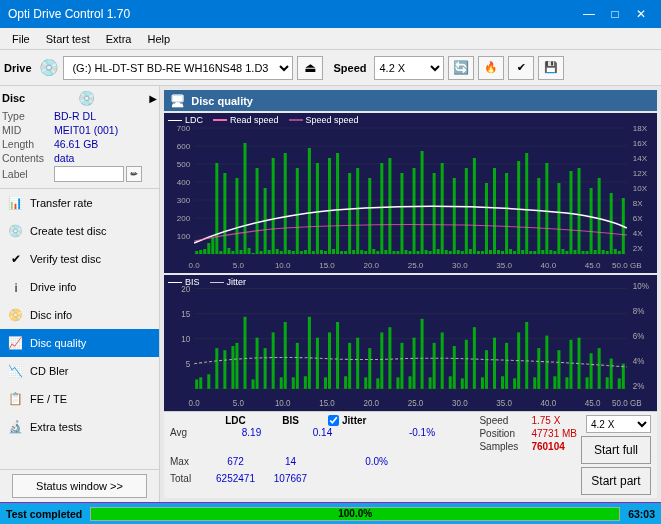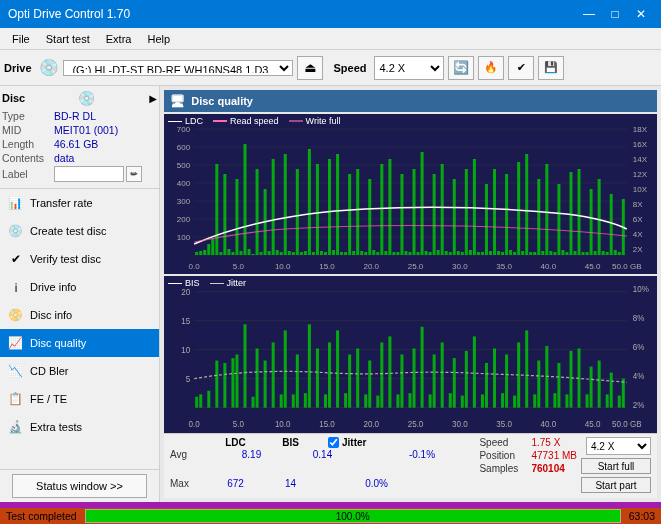--- a/index.html
+++ b/index.html
@@ -11,21 +11,21 @@
     .titlebar-controls { display: flex; gap: 2px; }
     .titlebar-btn { background: transparent; border: none; color: white; width: 24px; height: 20px; cursor: pointer; font-size: 12px; display: flex; align-items: center; justify-content: center; }
 
     
     .menubar { background: #f0f0f0; display: flex; padding: 2px 4px; border-bottom: 1px solid #d0d0d0; height: 22px; align-items: center; }
     .menu-item { padding: 2px 8px; cursor: pointer; font-size: 11px; }
 
     
     .toolbar { background: #f0f0f0; display: flex; align-items: center; padding: 3px 4px; border-bottom: 1px solid #d0d0d0; height: 36px; gap: 4px; }
     .toolbar-label { font-size: 11px; font-weight: bold; margin-right: 4px; }
-    .drive-select { font-size: 11px; width: 230px; height: 16px; border: 1px solid #aaa; background: white; padding: 2px 4px; }
+    .drive-select { font-size: 11px; width: 230px; height: 24px; border: 1px solid #aaa; background: white; padding: 2px 4px; }
     .toolbar-icon-btn { width: 26px; height: 24px; border: 1px solid #aaa; background: #f8f8f8; cursor: pointer; display: flex; align-items: center; justify-content: center; font-size: 13px; }
     .speed-label { font-size: 11px; font-weight: bold; margin-left: 6px; margin-right: 4px; }
     .speed-select { font-size: 11px; width: 70px; height: 24px; border: 1px solid #aaa; background: white; }
 
     
     .main { display: flex; height: calc(524px - 28px - 22px - 36px - 22px); }
 
     
     .left-panel { width: 160px; background: #f0f0f0; border-right: 1px solid #d0d0d0; display: flex; flex-direction: column; }
     .disc-section { padding: 4px 2px; border-bottom: 1px solid #d0d0d0; }
@@ -58,28 +58,28 @@
     .charts-area { flex: 1; display: flex; flex-direction: column; gap: 2px; }
     
     .chart-wrapper { background: #1a1a4e; flex: 1; position: relative; }
     
     
     .legend { position: absolute; top: 2px; left: 4px; display: flex; gap: 10px; z-index: 10; }
     .legend-item { display: flex; align-items: center; gap: 3px; font-size: 9px; color: white; }
     .legend-color { width: 12px; height: 2px; }
     
     
-    .status-bar { background: #c2410c; border-top: 6px solid #a21caf; display: flex; align-items: center; padding: 2px 6px; height: 22px; font-size: 10.5px; gap: 8px; }
+    .status-bar { background: #0ea5e9; border-top: 1px solid #a21caf; display: flex; align-items: center; padding: 2px 6px; height: 22px; font-size: 10.5px; gap: 8px; font-weight: bold; }
     .progress-bar-container { flex: 1; height: 14px; background: #ddd; border: 1px solid #aaa; position: relative; }
     .progress-bar-fill { height: 100%; background: #00cc00; }
     .progress-text { position: absolute; top: 0; left: 0; right: 0; bottom: 0; display: flex; align-items: center; justify-content: center; font-size: 10px; color: black; }
 
     
     .chart-svg { width: 100%; height: 100%; }
-    .start-btn { height: 16px; width: 70px; border: 1px solid #999; background: #f0f0f0; font-size: 10px; cursor: pointer; }
+    .start-btn { height: 28px; width: 70px; border: 1px solid #999; background: #f0f0f0; font-size: 12px; cursor: pointer; }
     .speed-select-sm { font-size: 10px; height: 18px; border: 1px solid #aaa; background: white; }
   </style>
 </head>
 <body>
 
 <div class="titlebar">
   <span class="titlebar-title">Opti Drive Control 1.70</span>
   <div class="titlebar-controls">
     <button class="titlebar-btn">—</button>
     <button class="titlebar-btn">□</button>
@@ -202,21 +202,21 @@
           <div class="legend-item">
             <div class="legend-color" style="background:#ffffff; height:1px; width:14px;"></div>
             <span>LDC</span>
           </div>
           <div class="legend-item">
             <div class="legend-color" style="background:#ff69b4; height:2px; width:14px;"></div>
             <span>Read speed</span>
           </div>
           <div class="legend-item">
             <div class="legend-color" style="background:#ff69b4; height:2px; width:14px; opacity:0.6;"></div>
-            <span>Write full</span>
+            <span>Speed speed</span>
           </div>
         </div>
         <svg class="chart-svg" viewBox="0 0 490 160" preserveAspectRatio="none">
 
           <rect width="490" height="160" fill="#1a1a4e"></rect>
 
           <line x1="30" y1="15" x2="460" y2="15" stroke="#334" stroke-width="0.5"></line>
           <line x1="30" y1="33" x2="460" y2="33" stroke="#334" stroke-width="0.5"></line>
           <line x1="30" y1="51" x2="460" y2="51" stroke="#334" stroke-width="0.5"></line>
           <line x1="30" y1="69" x2="460" y2="69" stroke="#334" stroke-width="0.5"></line>
@@ -505,20 +505,27 @@
             <span></span>
             <span style="text-align:center; color:#0000cc;">-0.1%</span>
           </div>
           <div style="display:grid; grid-template-columns:38px 55px 55px 10px 60px; gap:0; margin-bottom:6px;">
             <span style="color:#333;">Max</span>
             <span style="text-align:center; color:#0000cc;">672</span>
             <span style="text-align:center; color:#0000cc;">14</span>
             <span></span>
             <span style="text-align:right; color:#0000cc;">0.0%</span>
           </div>
+          <div style="display:grid; grid-template-columns:38px 55px 55px 10px 60px; gap:0;">
+            <span style="color:#333;">Total</span>
+            <span style="text-align:center; color:#0000cc;">6252471</span>
+            <span style="text-align:center; color:#0000cc;">107667</span>
+            <span></span>
+            <span></span>
+          </div>
         </div>
 
         <div style="display:flex; flex-direction:column; gap:2px; margin-left:8px;">
           <div style="display:flex; align-items:center; gap:4px; font-size:10px;">
             <span style="color:#333; width:48px;">Speed</span>
             <span style="color:#cc0000;">1.75 X</span>
           </div>
           <div style="display:flex; align-items:center; gap:4px; font-size:10px;">
             <span style="color:#333; width:48px;">Position</span>
             <span style="color:#cc0000;">47731 MB</span>

